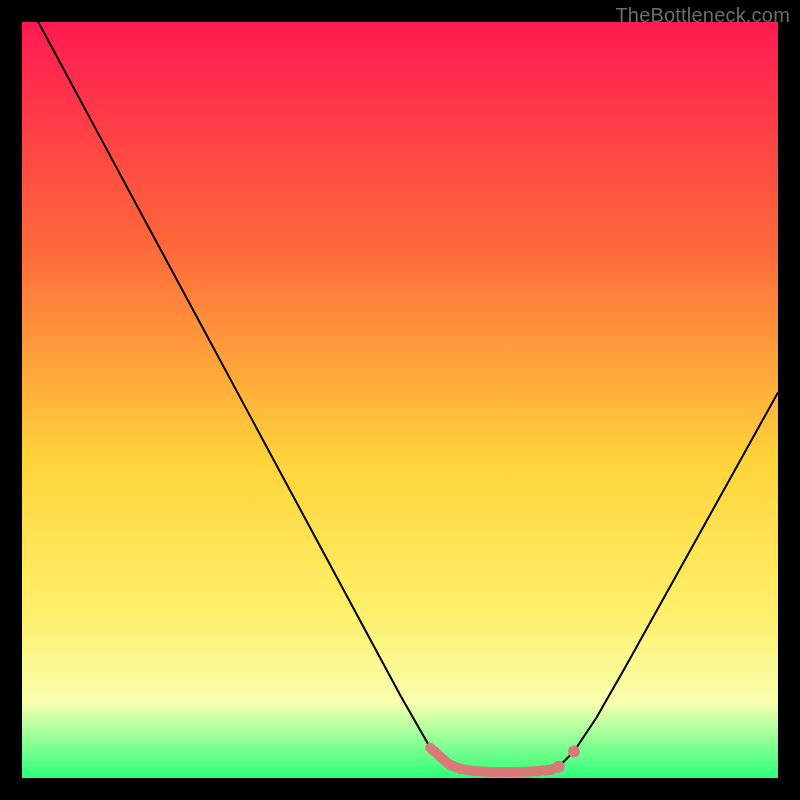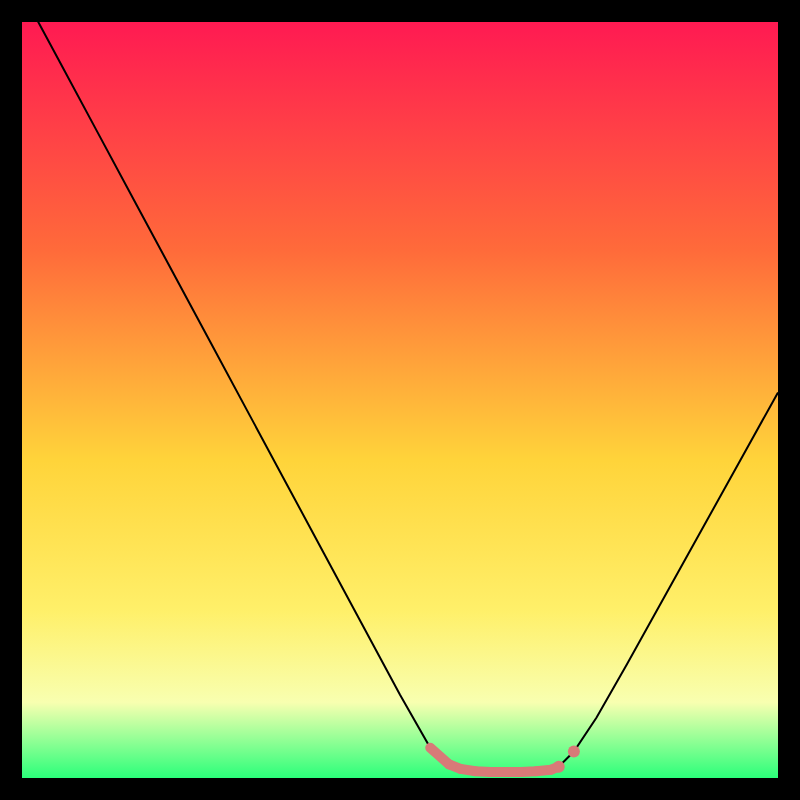--- a/index.html
+++ b/index.html
@@ -56,13 +56,14 @@
           <circle cx="468.72" cy="749.95" r="5" fill="#d87a78"></circle>
           <circle cx="483.84" cy="749.95" r="5" fill="#d87a78"></circle>
           <circle cx="498.96" cy="749.95" r="5" fill="#d87a78"></circle>
           <circle cx="514.08" cy="749.20" r="5" fill="#d87a78"></circle>
           <circle cx="529.20" cy="747.68" r="5" fill="#d87a78"></circle>
           <circle cx="536.76" cy="744.66" r="6" fill="#d87a78"></circle>
           <circle cx="551.88" cy="729.54" r="6" fill="#d87a78"></circle>
         </g>
     </svg>
   </div>
+  <div class="attribution">TheBottleneck.com</div>
 </div>
 
 </body></html>

